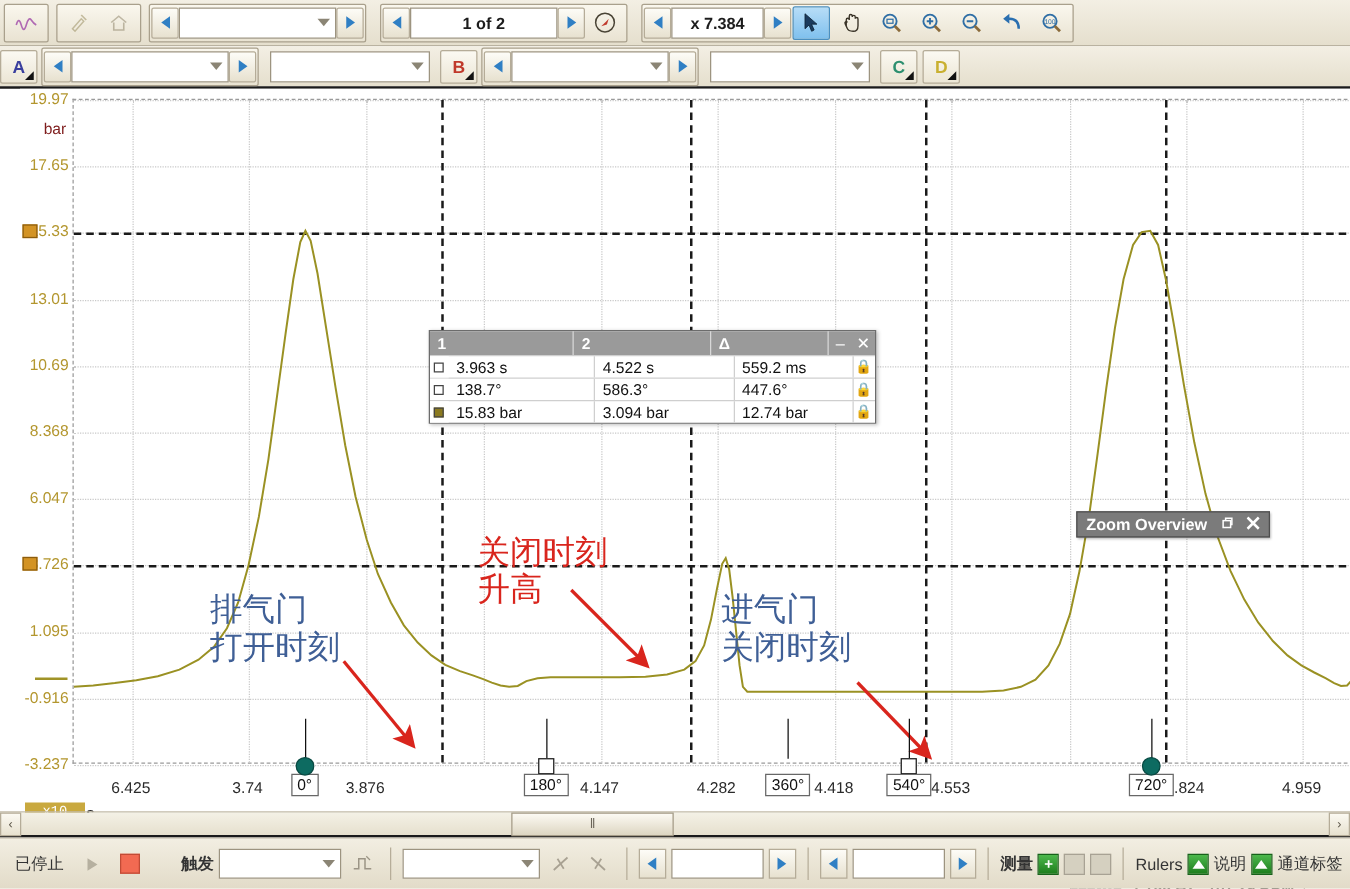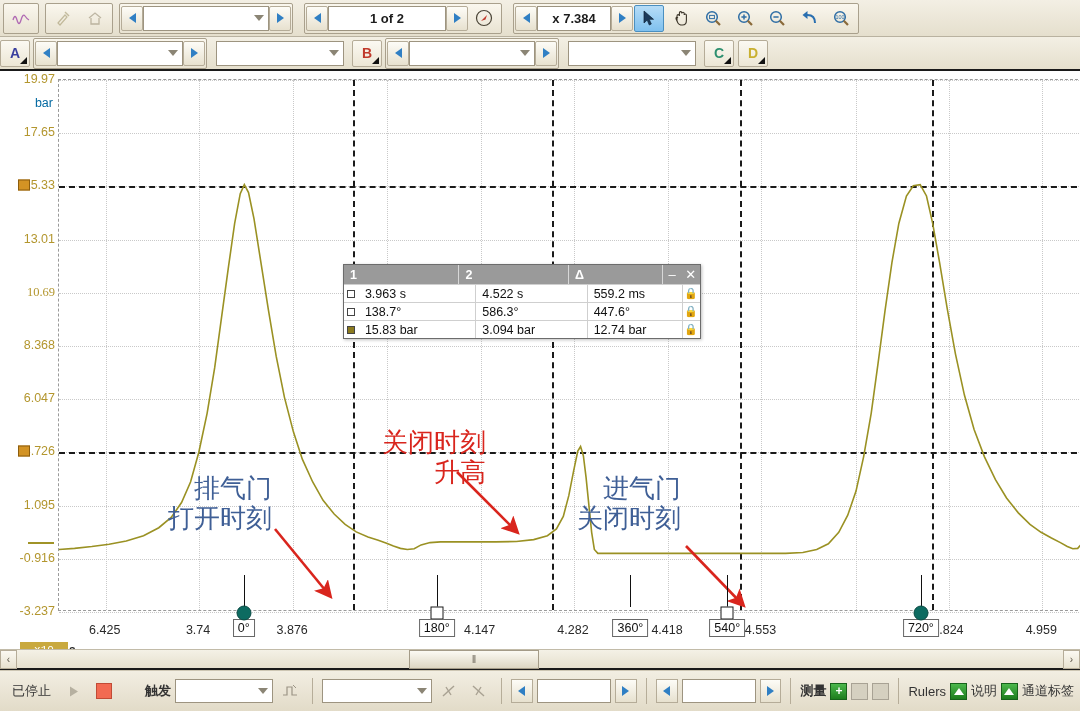--- a/index.html
+++ b/index.html
@@ -4,21 +4,21 @@
 <title>PicoScope Automotive</title>
 <style>
   * { box-sizing: border-box; }
   html, body {
     margin: 0; padding: 0;
     width: 1080px; height: 711px;
     overflow: hidden;
     font-family: "Liberation Sans", "DejaVu Sans", sans-serif;
     background: #ffffff;
   }
-  #app { position: relative; width: 1080px; height: 648px; text-align: right; }
+  #app { position: relative; width: 1080px; height: 648px; }
 
   
   .toolbar {
     position: absolute; left: 0; width: 1080px;
     background: linear-gradient(#f3efe4, #e5dfcd);
     border-bottom: 1px solid #b9b2a0;
     display: flex; align-items: center;
   }
   #toolbar-row1 { top: 0; height: 37px; }
   #toolbar-row2 { top: 37px; height: 34px; border-bottom: 2px solid #1a1a1a; }
@@ -101,21 +101,21 @@
   
   #scope {
     position: absolute; left: 16px; top: 71px; width: 1080px; height: 578px;
     background: #ffffff;
   }
   #yaxis { position: absolute; left: 0; top: 0; width: 42px; height: 545px; }
   .ytick {
     position: absolute; right: 3px; font-size: 12.5px; color: #b3962e;
     transform: translateY(-50%); white-space: nowrap;
   }
-  .ybar { position: absolute; right: 5px; font-size: 12.5px; color: #0369a1; transform: translateY(-50%); }
+  .ybar { position: absolute; right: 5px; font-size: 12.5px; color: #7f1d1d; transform: translateY(-50%); }
   .yhandle {
     position: absolute; left: 2px; width: 12px; height: 11px;
     background: #d39324; border: 1px solid #8c5d0e;
     transform: translateY(-50%);
   }
   .ylegend {
     position: absolute; left: 12px; width: 26px; height: 2px; background: #a09327;
     transform: translateY(-50%);
   }
 
@@ -430,21 +430,21 @@
   </div>
 
 
   <div id="scope">
 
     <div id="yaxis">
         <div class="ytick" style="top: 8px;">19.97</div>
         <div class="ytick" style="top: 61.184px;">17.65</div>
         <div class="ytick" style="top: 114.368px;">15.33</div>
         <div class="ytick" style="top: 167.552px;">13.01</div>
-        <div class="ytick" style="top: 220.736px; font-family: Liberation Serif, serif;">10.69</div>
+        <div class="ytick" style="top: 220.736px;">10.69</div>
         <div class="ytick" style="top: 273.966px;">8.368</div>
         <div class="ytick" style="top: 327.172px;">6.047</div>
         <div class="ytick" style="top: 380.379px;">3.726</div>
         <div class="ytick" style="top: 433.586px;">1.095</div>
         <div class="ytick" style="top: 486.793px;">-0.916</div>
         <div class="ytick" style="top: 540px;">-3.237</div>
         <div class="ybar" style="top: 32px;">bar</div>
         <div class="yhandle" style="top: 114.368px;"></div>
         <div class="yhandle" style="top: 380.379px;"></div>
         <div class="ylegend" style="top: 471.526px;"></div>
@@ -557,20 +557,34 @@
               <i class="on"></i>
             </div>
             <div class="c cw1">15.83 bar</div>
             <div class="c cw2">3.094 bar</div>
             <div class="c cw3">12.74 bar</div>
             <div class="lock">🔒</div>
           </div>
         </div>
     </div>
 
+    <div id="zoomov">
+      <span>Zoom Overview</span>
+      <span class="zb">
+        <svg width="11" height="11" viewBox="0 0 11 11">
+            <rect x="2.5" y="3.5" width="6" height="5.5" fill="none" stroke="#fff" stroke-width="1.2"></rect>
+            <path d="M4.5 3.5 L4.5 1.5 L9.5 1.5 L9.5 6.5 L8.5 6.5" fill="none" stroke="#fff" stroke-width="1.2"></path>
+          </svg>
+      </span>
+      <span class="zb">
+        <svg width="11" height="11" viewBox="0 0 11 11">
+            <path d="M1 1 L10 10 M10 1 L1 10" stroke="#fff" stroke-width="2"></path>
+          </svg>
+      </span>
+    </div>
 
     <div id="freq">
       <span class="lbl">
         <i></i>
         <b>1/Δ</b>
       </span>
       <span class="val">1.788 Hz , 107.29 RPM</span>
     </div>
 
     <div id="vscroll">

